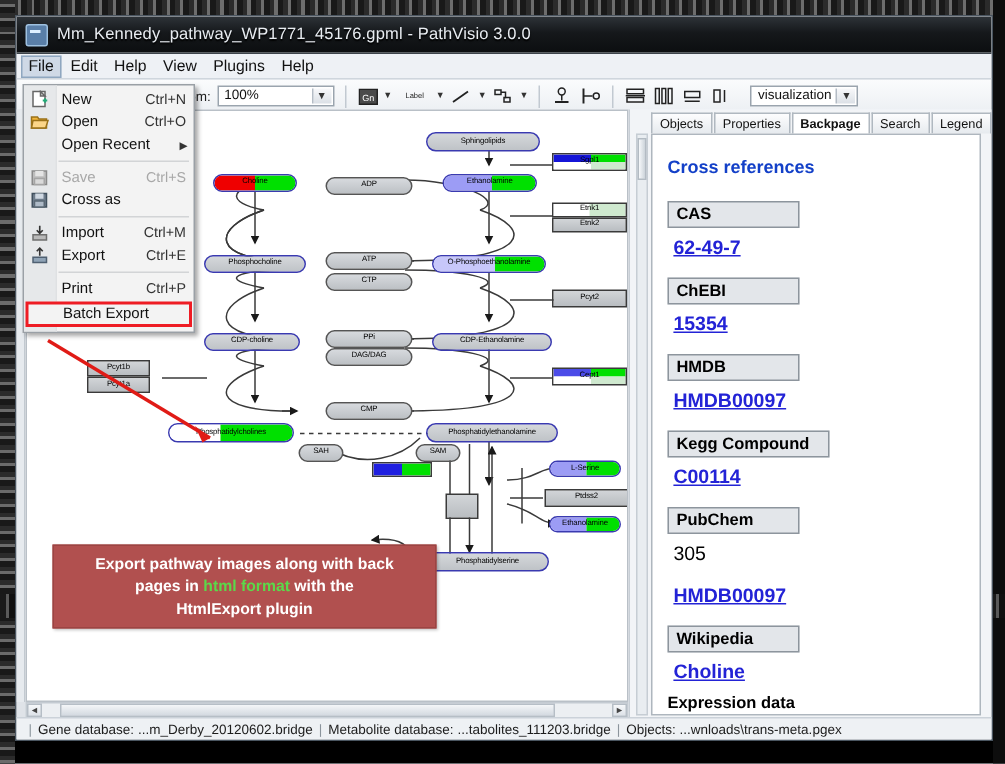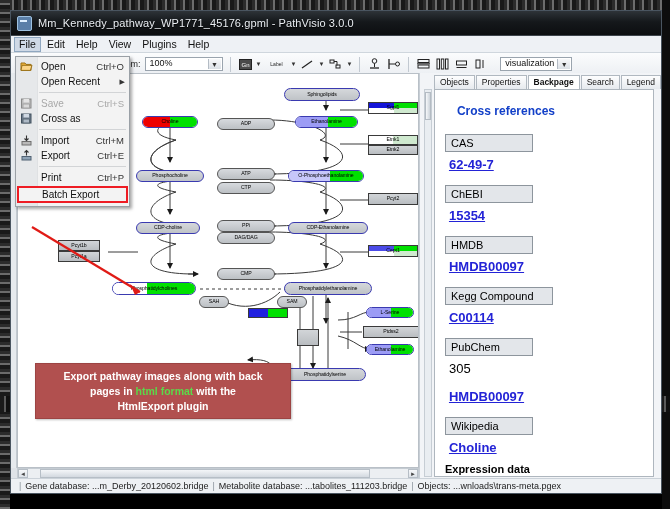--- a/index.html
+++ b/index.html
@@ -100,23 +100,23 @@
     font-size:8.5px;padding:1px 5px;border:1px solid #b0b8c0;border-bottom:none;
     background:linear-gradient(180deg,#fdfdfe,#e6eaee);color:#111;line-height:11px;
   }
   .tab.active{background:#ffffff;font-weight:bold;padding-bottom:2px;position:relative;top:1px;}
   #panel-body{
     position:absolute;left:14px;top:16px;right:7px;bottom:16px;background:#fff;
     border:1px solid #aeb6be;box-sizing:border-box;overflow:hidden;padding:8px 10px 0 10px;
   }
   #panel-vscroll{position:absolute;left:4px;top:16px;width:8px;bottom:16px;background:#e9edf1;border:1px solid #c6cdd4;box-sizing:border-box;}
   #panel-vscroll .thumb{position:absolute;left:0;top:2px;width:6px;height:28px;background:linear-gradient(90deg,#f6f8fa,#ccd3da);border:1px solid #b3bbc3;box-sizing:border-box;}
-  #xref-title{color:#1340c8;font-size:12px;font-weight:bold;margin:6px 0 16px 12px;}
+  #xref-title{color:#1340c8;font-size:12px;font-weight:bold;margin:6px 0 16px 0;}
   .xref-head{
-    border:1px solid #8d959d;background:#e3e6ea;font-weight:normal;font-size:11px;
+    border:1px solid #8d959d;background:#e3e6ea;font-weight:bold;font-size:11px;
     padding:2px 5px;margin-bottom:5px;width:88px;box-sizing:border-box;
   }
   .xref-val{font-size:13px;margin:0 0 13px 4px;}
   .xref-val a{color:#2323d6;text-decoration:underline;font-weight:bold;}
   .xref-val.plain{color:#000;font-weight:normal;}
   #expr-title{font-weight:bold;font-size:11px;margin-top:4px;}
   #panel-hscroll{position:absolute;left:14px;right:7px;bottom:2px;height:11px;background:#eceff2;border:1px solid #c4cbd2;box-sizing:border-box;}
 
   
   #filemenu{
@@ -556,20 +556,31 @@
       <span>Metabolite database:</span>&nbsp;
       <span>...tabolites_111203.bridge</span>
       <span class="sep">|</span>
       <span>Objects:</span>&nbsp;
       <span>...wnloads\trans-meta.pgex</span>
     </div>
 
     <div id="filemenu">
       <div class="gutter"></div>
 
+      <div class="mi">
+        <span class="ico">
+          <svg width="13" height="13">
+              <rect x="2" y="1" width="8" height="10" fill="#fff" stroke="#666"></rect>
+              <path d="M7,1 L10,4 L7,4 Z" fill="#d7d7d7" stroke="#666"></path>
+              <path d="M8.5,7 h3 M10,5.5 v3" stroke="#2a7" stroke-width="1.2"></path>
+            </svg>
+        </span>
+        <span>New</span>
+        <span class="acc">Ctrl+N</span>
+      </div>
 
       <div class="mi">
         <span class="ico">
           <svg width="13" height="13">
               <path d="M1,3 h4 l1,1.4 h5 v6 h-10 z" fill="#f0b43a" stroke="#9a7118"></path>
               <path d="M2,5.3 h10 l-1.6,5.1 h-9.4 z" fill="#fbd588" stroke="#9a7118"></path>
             </svg>
         </span>
         <span>Open</span>
         <span class="acc">Ctrl+O</span>

